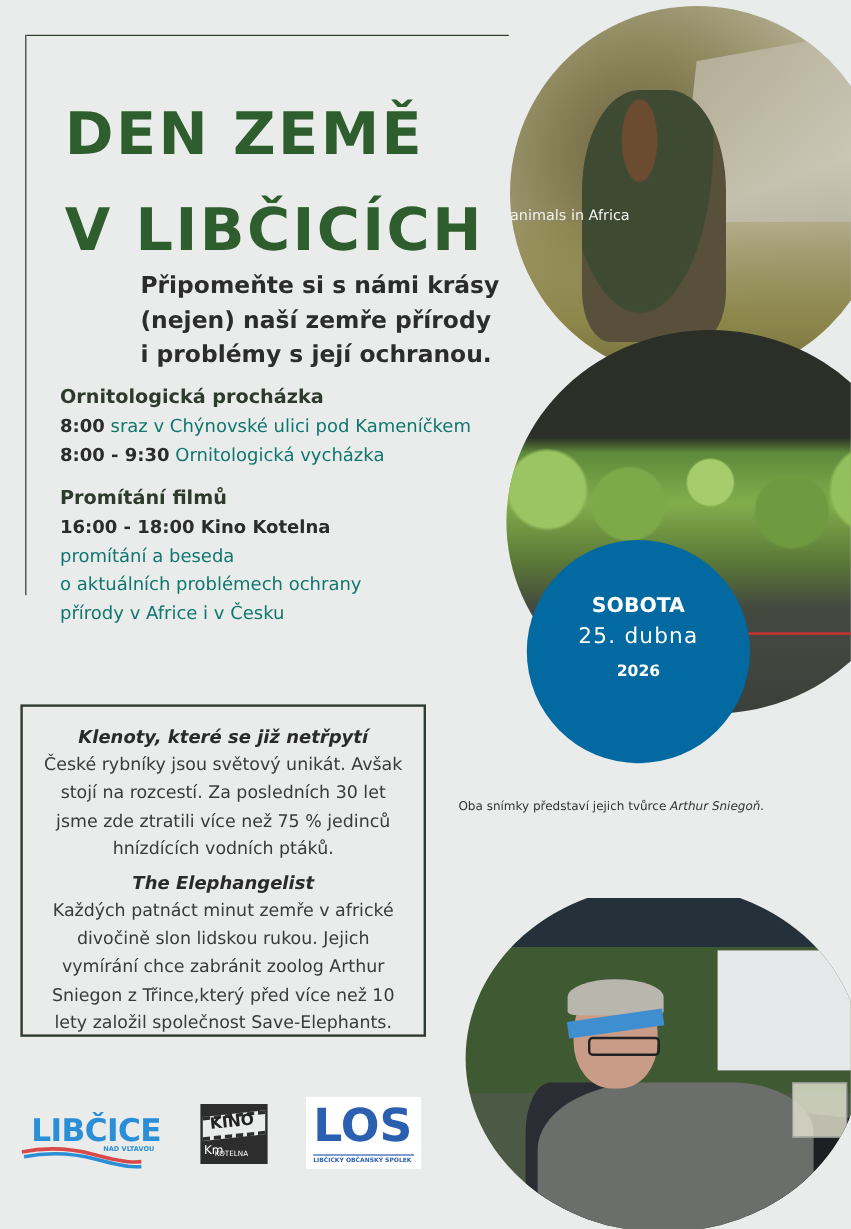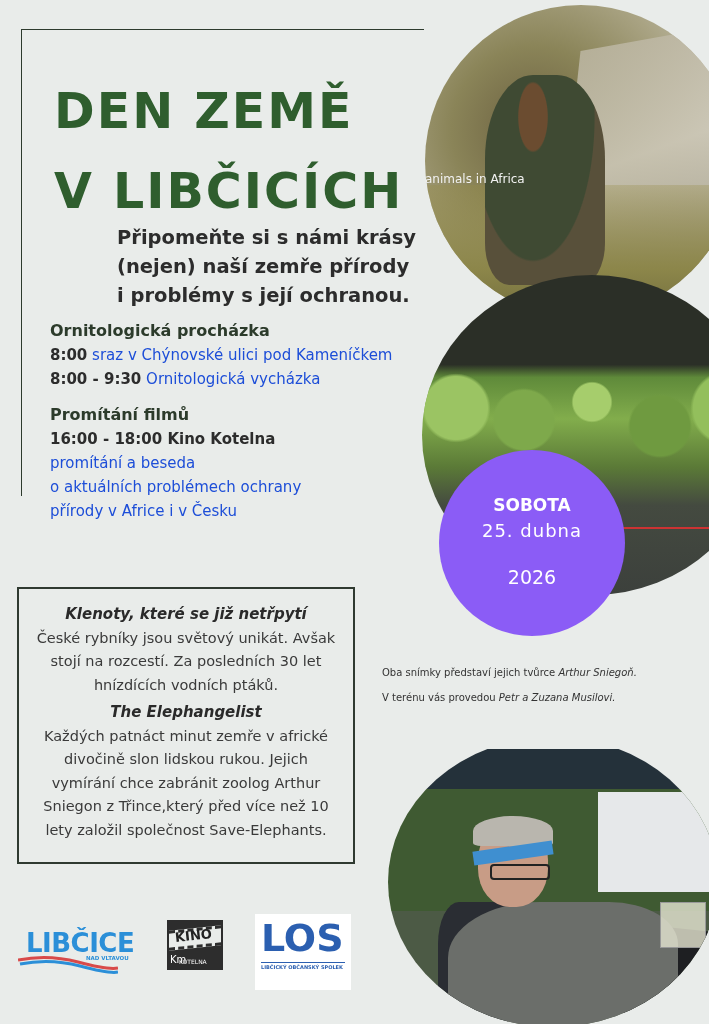--- a/index.html
+++ b/index.html
@@ -15,21 +15,21 @@
   .title { position: absolute; left: 42px; top: 60px; font-family: "DejaVu Sans", sans-serif; font-weight: bold;
     color: #2f5e2e; font-size: 49px; line-height: 80px; letter-spacing: 2px; margin: 12px; }
   .title span { display: block; }
 
   .subtitle { position: absolute; left: 103px; top: 209px; font-weight: bold; font-size: 19.5px; line-height: 29px; color: #2c2c2c; margin: 14px; }
   .subtitle span { display: block; }
 
   .prog { position: absolute; left: 50px; top: 319px; font-size: 15px; line-height: 24px; color: #333; }
   .prog .h { font-weight: bold; color: #2c3b2b; font-size: 16px; }
   .prog .b { font-weight: bold; color: #2c2c2c; }
-  .prog .light { font-weight: normal; color: #1d4ed8; }
+  .prog .light { font-weight: normal; color: #0f766e; }
   .prog .gap { height: 12px; }
   .prog div { white-space: nowrap; }
 
   .box { position: absolute; left: 17px; top: 587px; width: 338px; height: 277px; border: 2px solid #2f3a30;
     box-sizing: border-box; text-align: center; font-size: 14.5px; line-height: 23.5px; color: #3a3a3a; padding-top: 14px; }
   .box .bh { font-style: italic; font-weight: bold; color: #2a2a2a; font-size: 15px; }
   .box .sp { height: 4px; }
 
   .credits { position: absolute; left: 382px; top: 660px; font-size: 10px; color: #333; line-height: 25px; }
   .credits i { font-style: italic; }
@@ -49,24 +49,24 @@
     background: linear-gradient(180deg, #2b2f27 0%, #2b2f27 28%, #5f8a3a 32%, #82ad4c 45%, #5b7a37 60%, #444a40 72%, #3c403c 100%); }
   .moss { position: absolute; left: 0; top: 85px; width: 100%; height: 120px;
     background: radial-gradient(circle at 10% 40%, #9bc463 0 10%, transparent 11%),
                 radial-gradient(circle at 30% 50%, #7ea94b 0 12%, transparent 13%),
                 radial-gradient(circle at 50% 35%, #a6cd6c 0 10%, transparent 11%),
                 radial-gradient(circle at 70% 55%, #6f9a40 0 12%, transparent 13%),
                 radial-gradient(circle at 90% 40%, #93bf5c 0 11%, transparent 12%); }
   .redline { position: absolute; left: 180px; top: 252px; width: 200px; height: 2px; background: #c33; }
 
   .date-badge { position: absolute; left: 439px; top: 450px; width: 186px; height: 186px; border-radius: 50%;
-    background: #8b5cf6; color: #fff; text-align: center; }
+    background: #0369a1; color: #fff; text-align: center; }
   .date-badge .d1 { position: absolute; left: 0; right: 0; top: 45px; font-weight: bold; font-size: 17px; }
   .date-badge .d2 { position: absolute; left: 0; right: 0; top: 70px; font-size: 18px; letter-spacing: 1px; }
-  .date-badge .d3 { position: absolute; left: 0; right: 0; top: 116px; font-weight: normal; font-size: 19px; }
+  .date-badge .d3 { position: absolute; left: 0; right: 0; top: 102px; font-weight: bold; font-size: 13px; }
 
   .photo3 { left: 388px; top: 737px; width: 330px; height: 290px;
     background: linear-gradient(180deg, #e9ecea 0 4%, #24313a 4% 18%, #3f5a32 18% 60%, #4c5a45 60% 100%); }
   .sky { position: absolute; right: 0; top: 55px; width: 120px; height: 100px; background: #e6e8ea; }
   .man2 { position: absolute; left: 40px; top: 85px; width: 260px; height: 210px; }
   .head { position: absolute; left: 50px; top: 0; width: 70px; height: 85px; border-radius: 45%; background: #c89c86; }
   .hair { position: absolute; left: 45px; top: -6px; width: 80px; height: 30px; border-radius: 50% 50% 10% 10%; background: #b9b6ae; }
   .band { position: absolute; left: 45px; top: 24px; width: 80px; height: 14px; background: #3f8fd0; transform: rotate(-8deg); }
   .glasses { position: absolute; left: 62px; top: 42px; width: 56px; height: 12px; border: 2px solid #222; border-radius: 4px; }
   .body2 { position: absolute; left: 20px; top: 80px; width: 230px; height: 140px; background: #6b6e6a; border-radius: 40% 30% 0 0; }
@@ -80,21 +80,21 @@
   .logo-libcice .sub { position: absolute; left: 68px; top: 31px; font-size: 5.5px; color: #2b8fd8; font-weight: bold; }
   .logo-libcice svg { position: absolute; left: 0; top: 30px; }
 
   .logo-kino { position: absolute; left: 167px; top: 6px; width: 56px; height: 50px; background: #2d2d2d; color: #fff; }
   .logo-kino .film { position: absolute; left: 2px; top: 8px; width: 52px; height: 20px; background: #e9ecea; transform: skewY(-6deg);
     border-top: 3px dashed #2d2d2d; border-bottom: 3px dashed #2d2d2d; box-sizing: border-box; }
   .logo-kino .kw { position: absolute; left: 8px; top: 8px; font-size: 13px; font-weight: bold; color: #222; transform: rotate(-6deg); }
   .logo-kino .kt { position: absolute; left: 12px; top: 38px; font-size: 6px; color: #fff; }
   .logo-kino .km { position: absolute; left: 3px; top: 34px; font-size: 10px; color: #fff; }
 
-  .logo-los { position: absolute; left: 255px; top: 0px; width: 96px; height: 76px; background: #fff; }
+  .logo-los { position: absolute; left: 255px; top: 0px; width: 96px; height: 60px; background: #fff; }
   .logo-los .lw { position: absolute; left: 6px; top: 2px; font-size: 38px; font-weight: bold; color: #2b5fb0; letter-spacing: 0; }
   .logo-los .ln { position: absolute; left: 6px; top: 48px; width: 84px; border-top: 1px solid #2b5fb0; padding-top: 1px;
     font-size: 5px; color: #2b5fb0; font-weight: bold; white-space: nowrap; }
 </style>
 </head>
 <body>
 
 <div class="frame-top"></div>
 <div class="frame-left"></div>
 
@@ -142,36 +142,34 @@
 <div class="date-badge">
   <div class="d1">SOBOTA</div>
   <div class="d2">25. dubna</div>
   <div class="d3">2026</div>
 </div>
 
 <div class="box">
   <div class="bh">Klenoty, které se již netřpytí</div>
   <div>České rybníky jsou světový unikát. Avšak</div>
   <div>stojí na rozcestí. Za posledních 30 let</div>
+  <div>jsme zde ztratili více než 75 % jedinců</div>
   <div>hnízdících vodních ptáků.</div>
   <div class="sp"></div>
   <div class="bh">The Elephangelist</div>
   <div>Každých patnáct minut zemře v africké</div>
   <div>divočině slon lidskou rukou. Jejich</div>
   <div>vymírání chce zabránit zoolog Arthur</div>
   <div>Sniegon z Třince,který před více než 10</div>
   <div>lety založil společnost Save-Elephants.</div>
 </div>
 
 <div class="credits">
   <div>
     <span>Oba snímky představí jejich tvůrce </span><i>Arthur Sniegoň.</i>
-  </div>
-  <div>
-    <span>V terénu vás provedou </span><i>Petr a Zuzana Musilovi.</i>
   </div>
 </div>
 
 <div class="photo photo3">
   <div class="sky"></div>
   <div class="case"></div>
   <div class="man2">
     <div class="vest"></div>
     <div class="body2"></div>
     <div class="head"></div>

